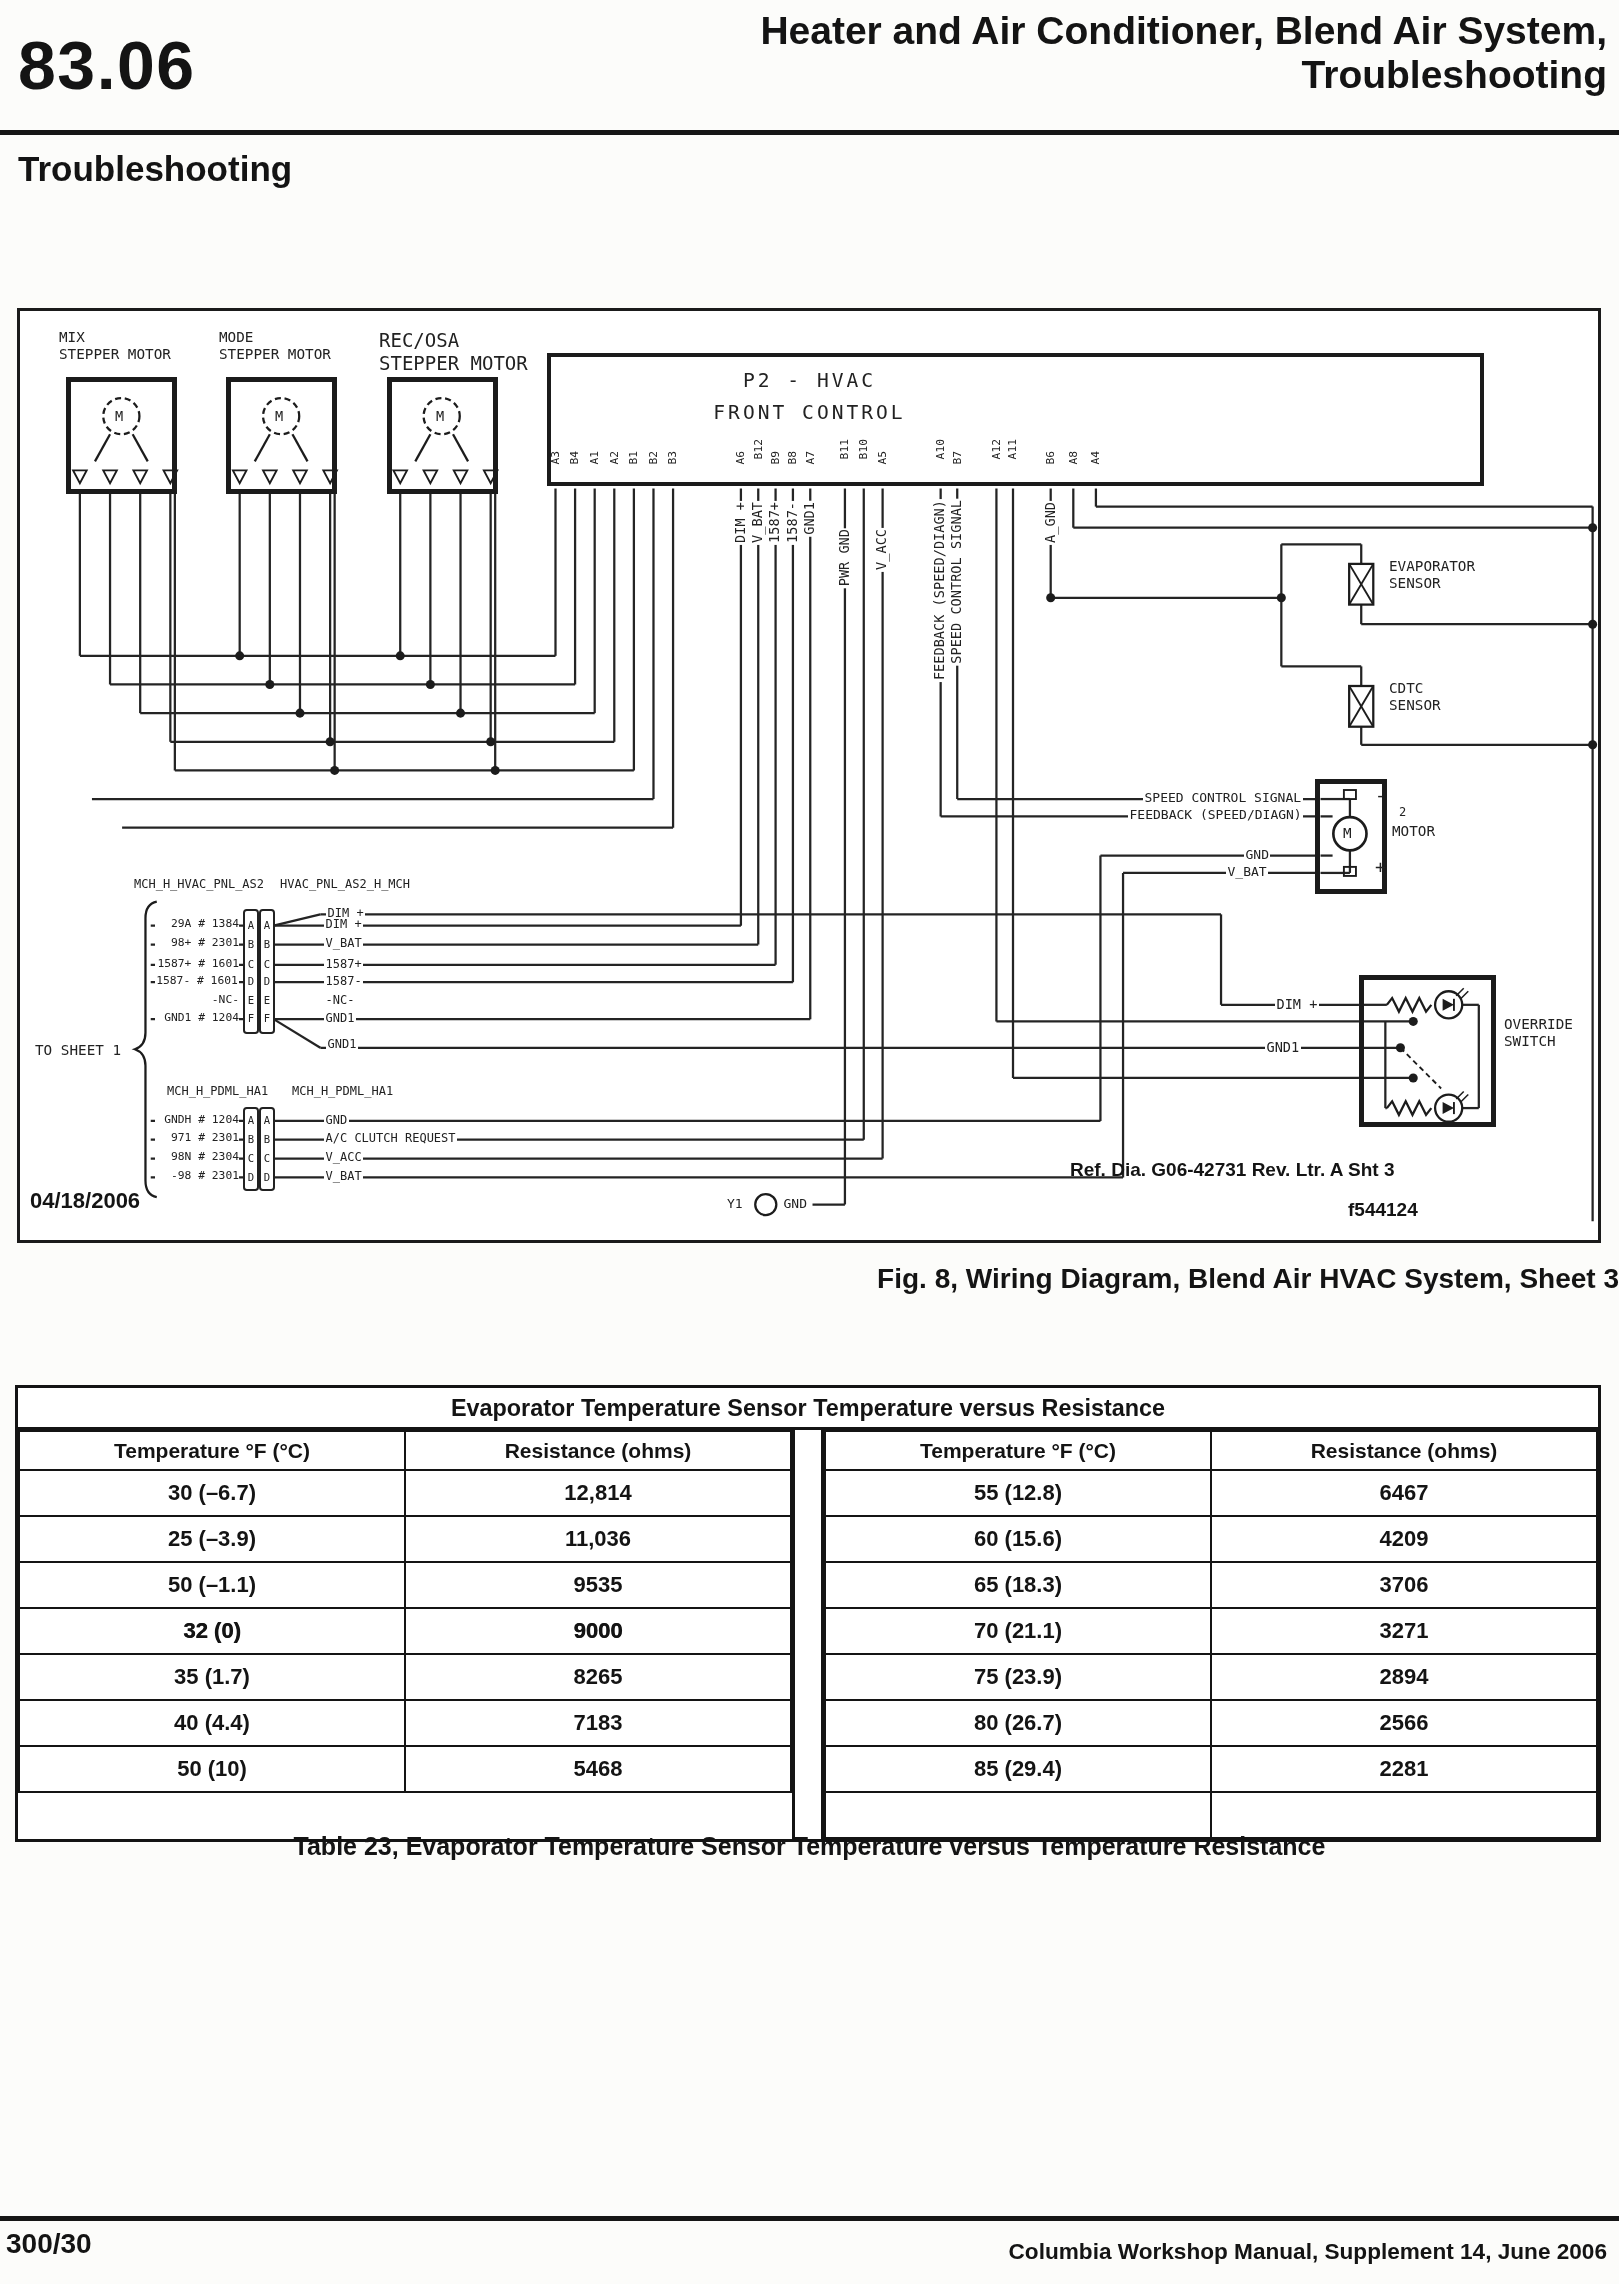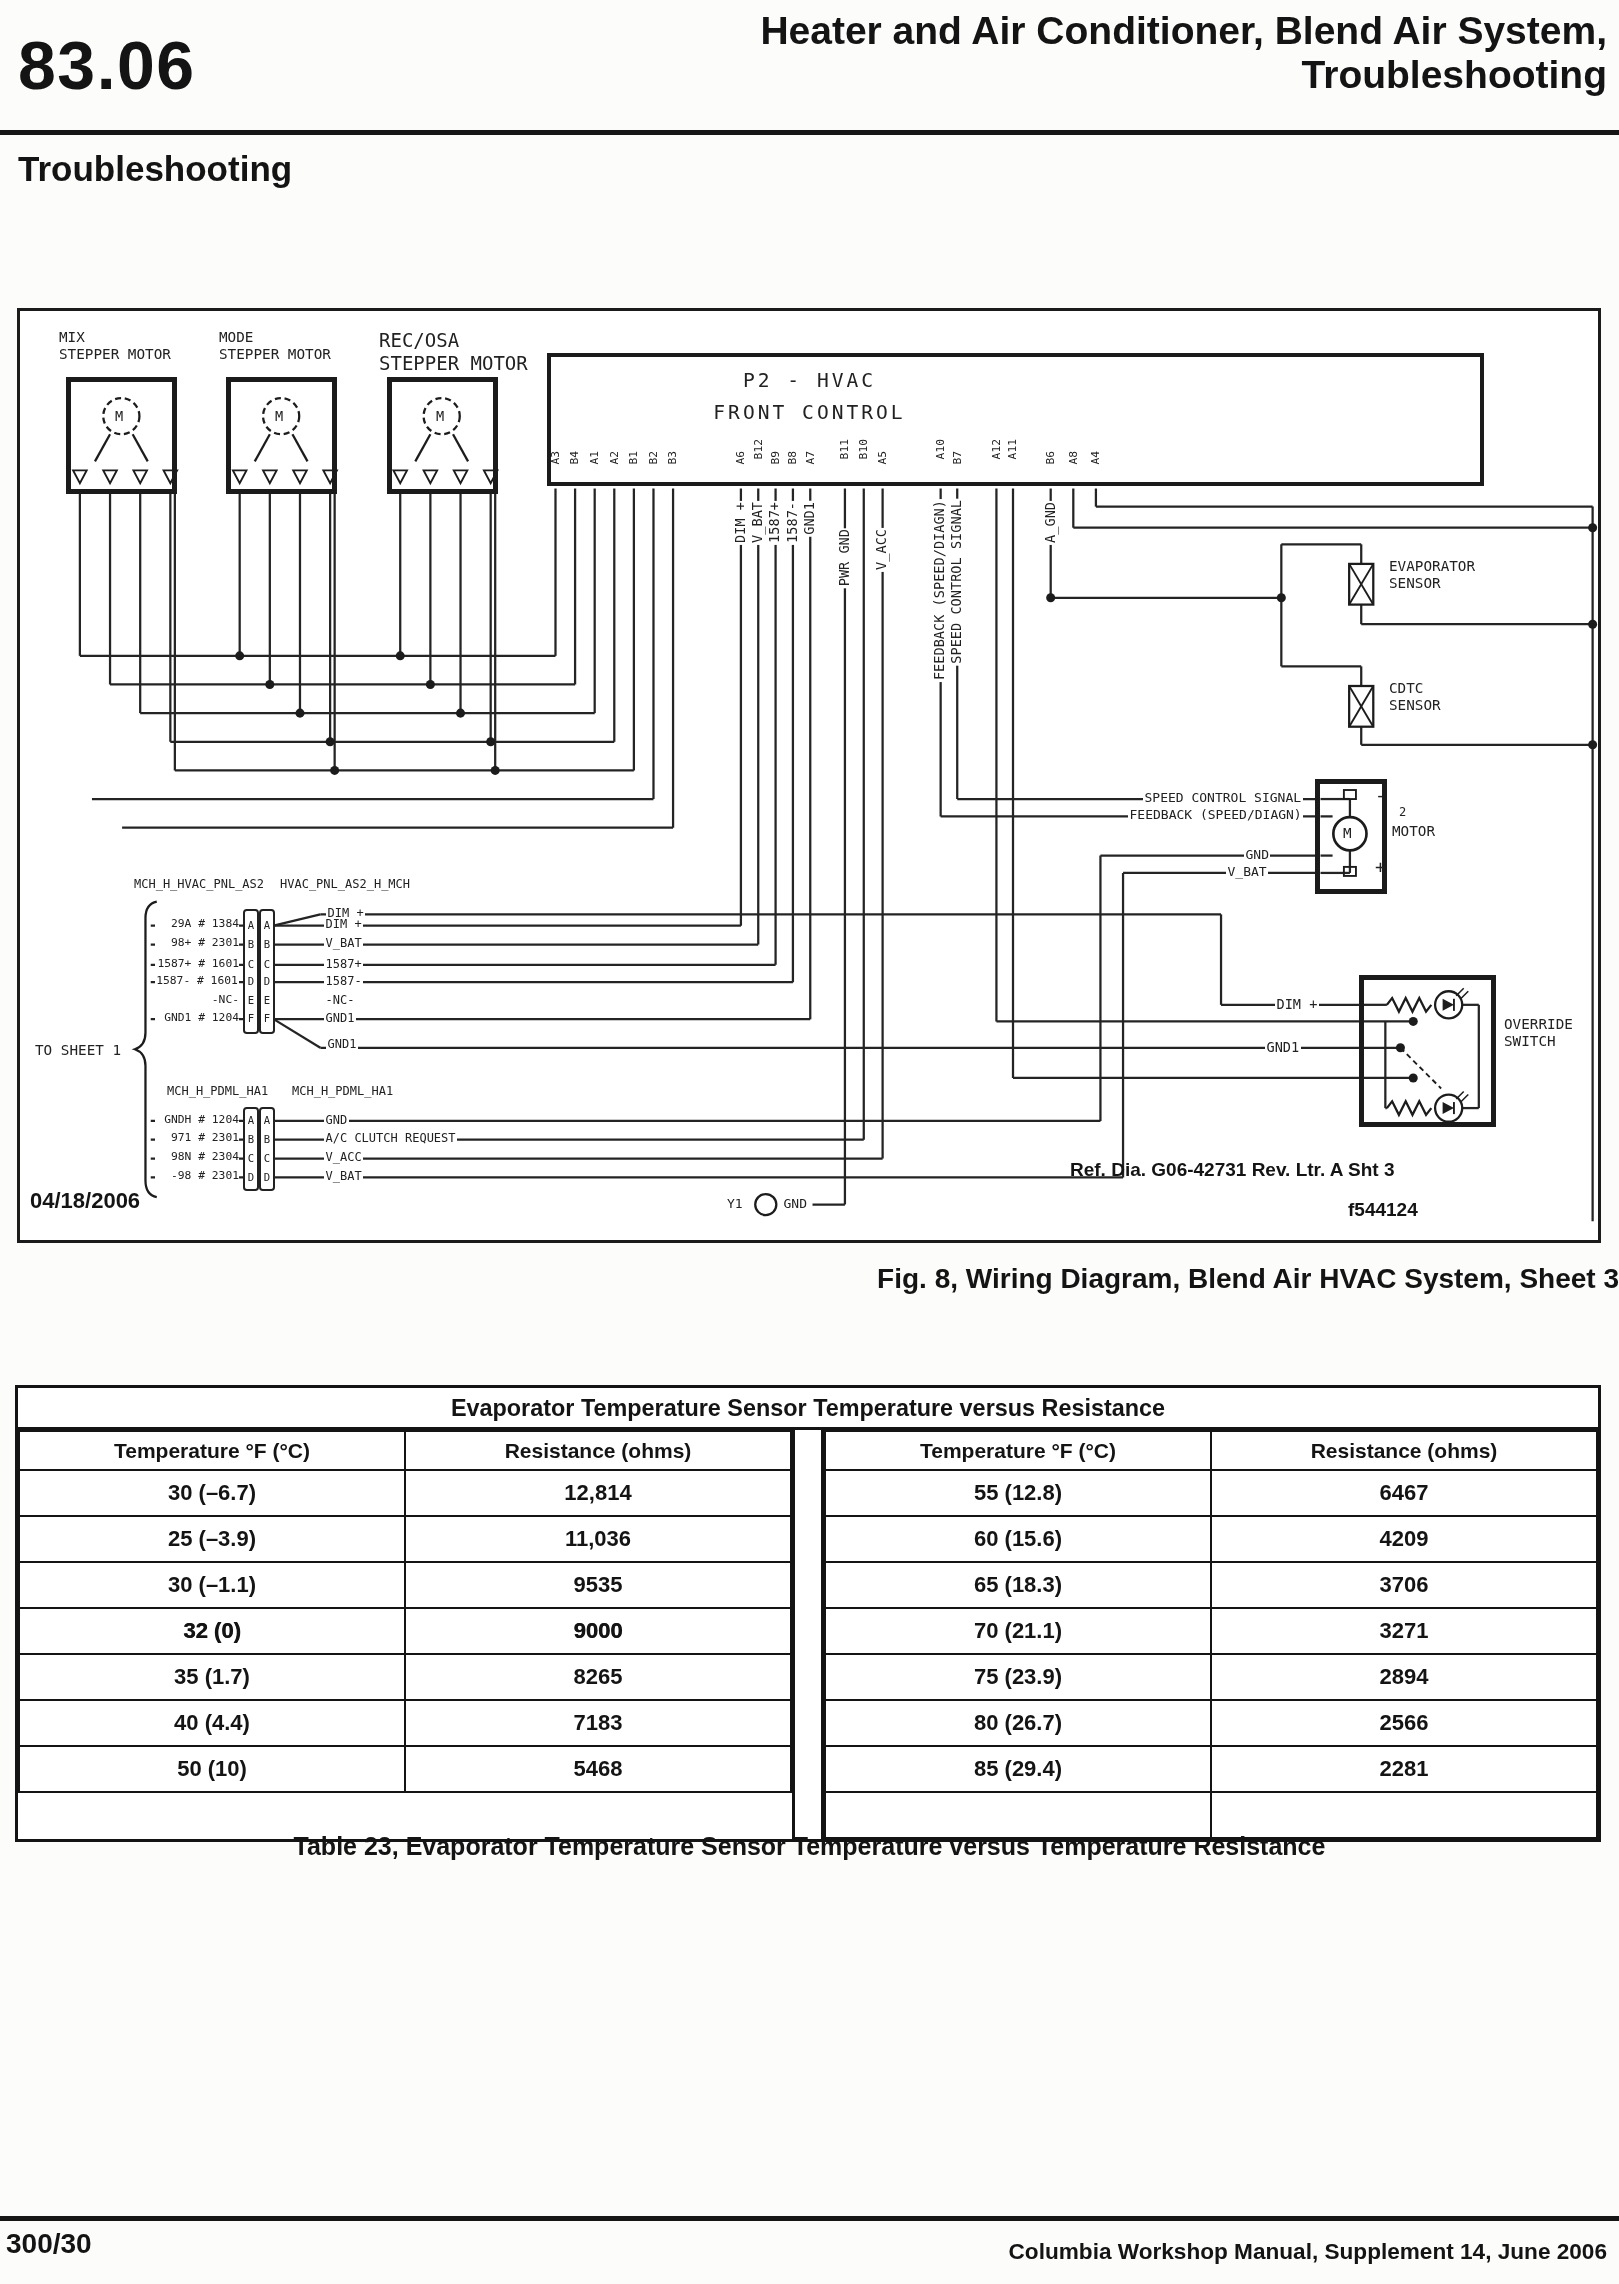--- a/index.html
+++ b/index.html
@@ -285,21 +285,21 @@
           <tbody id="tbl-left">
               <tr>
                 <td>30 (–6.7)</td>
                 <td>12,814</td>
               </tr>
               <tr>
                 <td>25 (–3.9)</td>
                 <td>11,036</td>
               </tr>
               <tr>
-                <td>30 (–1.1)</td>
+                <td>50 (–1.1)</td>
                 <td>9535</td>
               </tr>
               <tr class="xbold">
                 <td>32 (0)</td>
                 <td>9000</td>
               </tr>
               <tr>
                 <td>35 (1.7)</td>
                 <td>8265</td>
               </tr>

